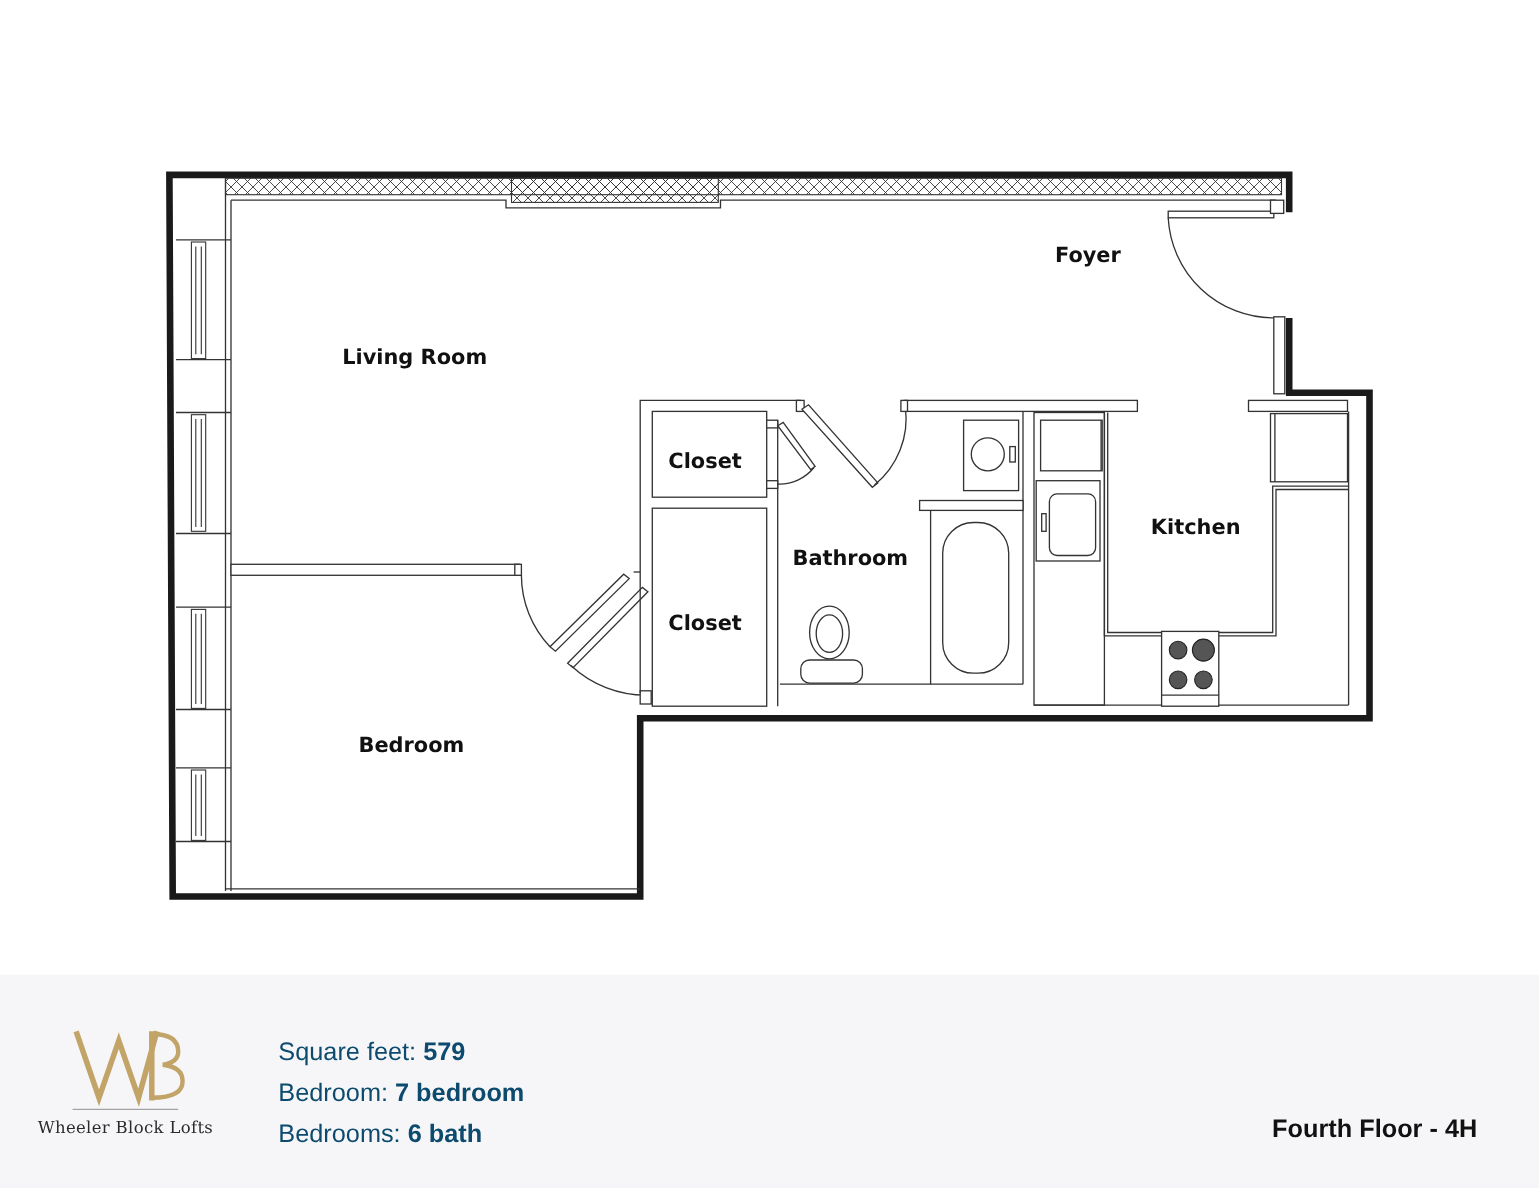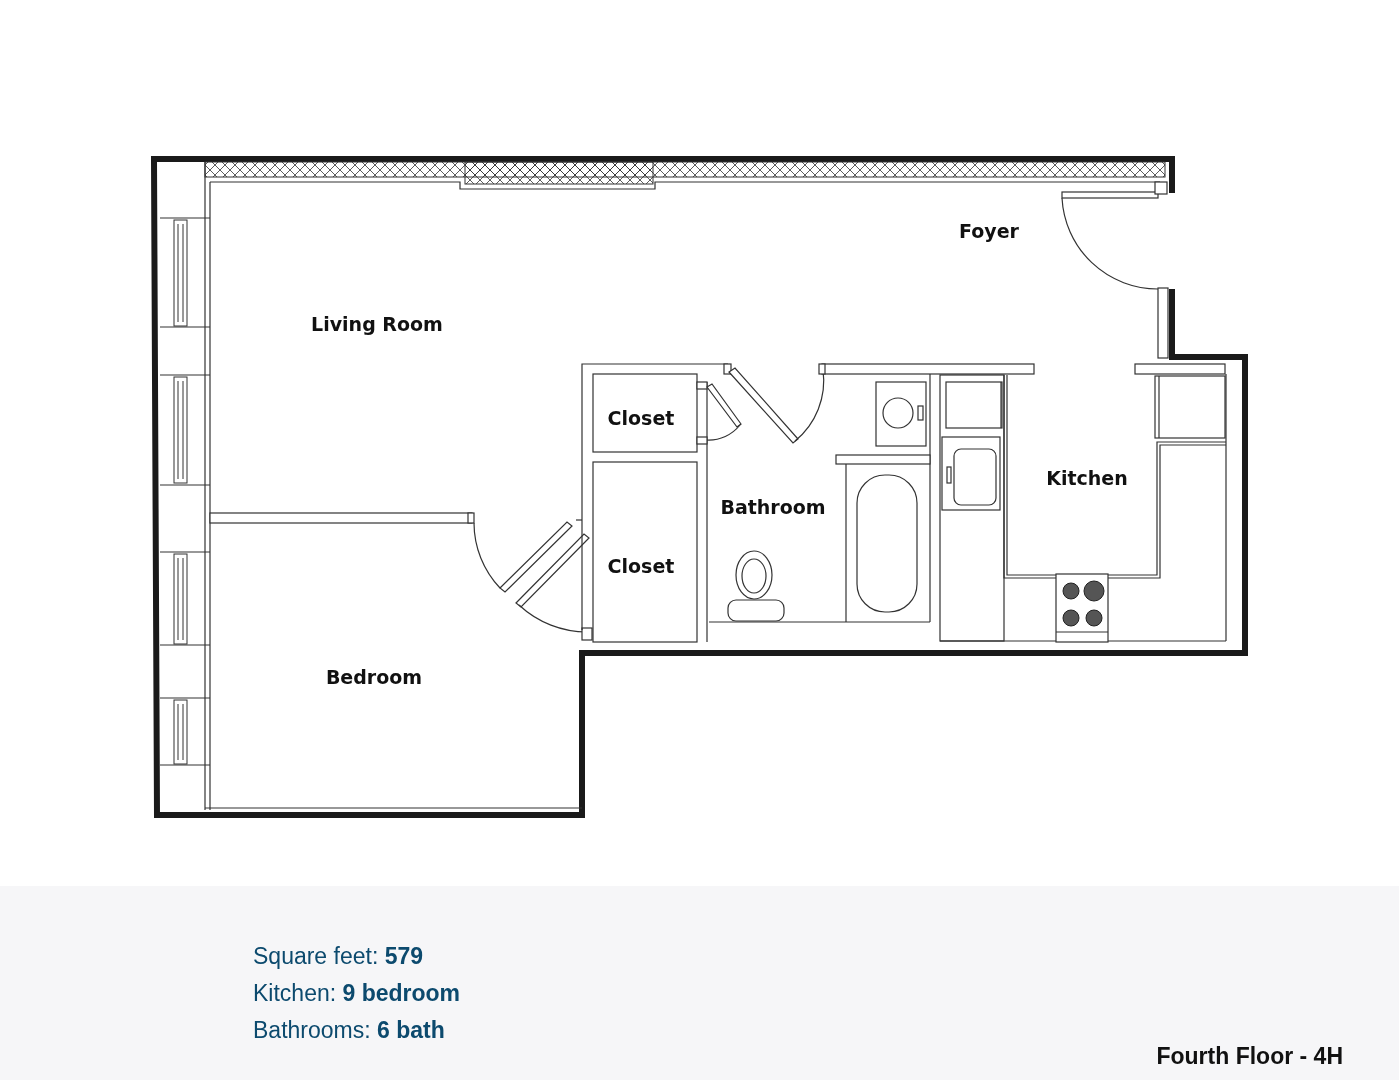--- a/index.html
+++ b/index.html
@@ -5,21 +5,21 @@
   html, body { margin:0; padding:0; }
   body { width:1399px; height:1080px; background:#ffffff; position:relative; overflow:hidden; font-family:"DejaVu Sans", sans-serif; }
   #plan { position:absolute; left:0; top:0; width:1399px; height:886px; }
   .room-label { font-family:"DejaVu Sans", sans-serif; font-weight:bold; font-size:19px; fill:#111; }
   #footer { position:absolute; left:0; top:886px; width:1399px; height:194px; background:#f6f6f8; }
   .logo { position:absolute; left:30px; top:40px; width:168px; height:110px; }
   .logo-text { position:absolute; left:0; top:90px; width:168px; text-align:center; font-family:"DejaVu Serif", serif; font-size:15px; color:#2a2a2a; letter-spacing:0.3px; }
   .logo-rule { position:absolute; left:36px; top:82px; width:96px; height:1px; background:#9a9a9a; }
   .specs { position:absolute; left:253px; top:52px; font-family:"Liberation Sans", sans-serif; font-size:23px; color:#0c4a6e; line-height:37px; }
   .specs .row span.val { font-weight:bold; }
-  .floor { position:absolute; right:56px; top:127px; font-family:"Liberation Sans", sans-serif; font-weight:bold; font-size:23px; color:#111;margin-top:30px; }
+  .floor { position:absolute; right:56px; top:127px; font-family:"Liberation Sans", sans-serif; font-weight:bold; font-size:23px; color:#111; }
 </style>
 </head>
 <body>
 
 <svg id="plan" viewBox="0 0 1399 886" xmlns="http://www.w3.org/2000/svg">
   <defs>
     <pattern id="hatch" width="10" height="10" patternUnits="userSpaceOnUse">
       <path d="M0,0 L10,10 M10,0 L0,10" stroke="#333" stroke-width="0.8"></path>
     </pattern>
   </defs>
@@ -140,27 +140,38 @@
     <text class="room-label" x="989" y="238" text-anchor="middle">Foyer</text>
     <text class="room-label" x="641" y="425" text-anchor="middle">Closet</text>
     <text class="room-label" x="641" y="573" text-anchor="middle">Closet</text>
     <text class="room-label" x="773" y="514" text-anchor="middle">Bathroom</text>
     <text class="room-label" x="1087" y="485" text-anchor="middle">Kitchen</text>
     <text class="room-label" x="374" y="684" text-anchor="middle">Bedroom</text>
   </g>
 </svg>
 
 <div id="footer">
+  <div class="logo">
+    <svg width="168" height="80" viewBox="0 0 168 80" xmlns="http://www.w3.org/2000/svg">
+      <g fill="none" stroke="#c2a468" stroke-width="5" stroke-linecap="square">
+        <path d="M40,14 L60,72 L78,20 L96,72 L112,14"></path>
+        <path d="M108,14 L108,72"></path>
+      </g>
+      <path d="M108,14 Q132,14 132,30 Q132,40 118,42 Q136,44 136,57 Q136,72 108,72" fill="none" stroke="#c2a468" stroke-width="4"></path>
+    </svg>
+    <div class="logo-rule"></div>
+    <div class="logo-text">Wheeler Block Lofts</div>
+  </div>
 
   <div class="specs">
     <div class="row">
       <span>Square feet: </span><span class="val">579</span>
     </div>
     <div class="row">
-      <span>Kitchen: </span><span class="val">9 bedroom</span>
+      <span>Bedroom: </span><span class="val">7 bedroom</span>
     </div>
     <div class="row">
-      <span>Bathrooms: </span><span class="val">6 bath</span>
+      <span>Bedrooms: </span><span class="val">6 bath</span>
     </div>
   </div>
 
   <div class="floor">Fourth Floor - 4H</div>
 </div>
 
 </body></html>

